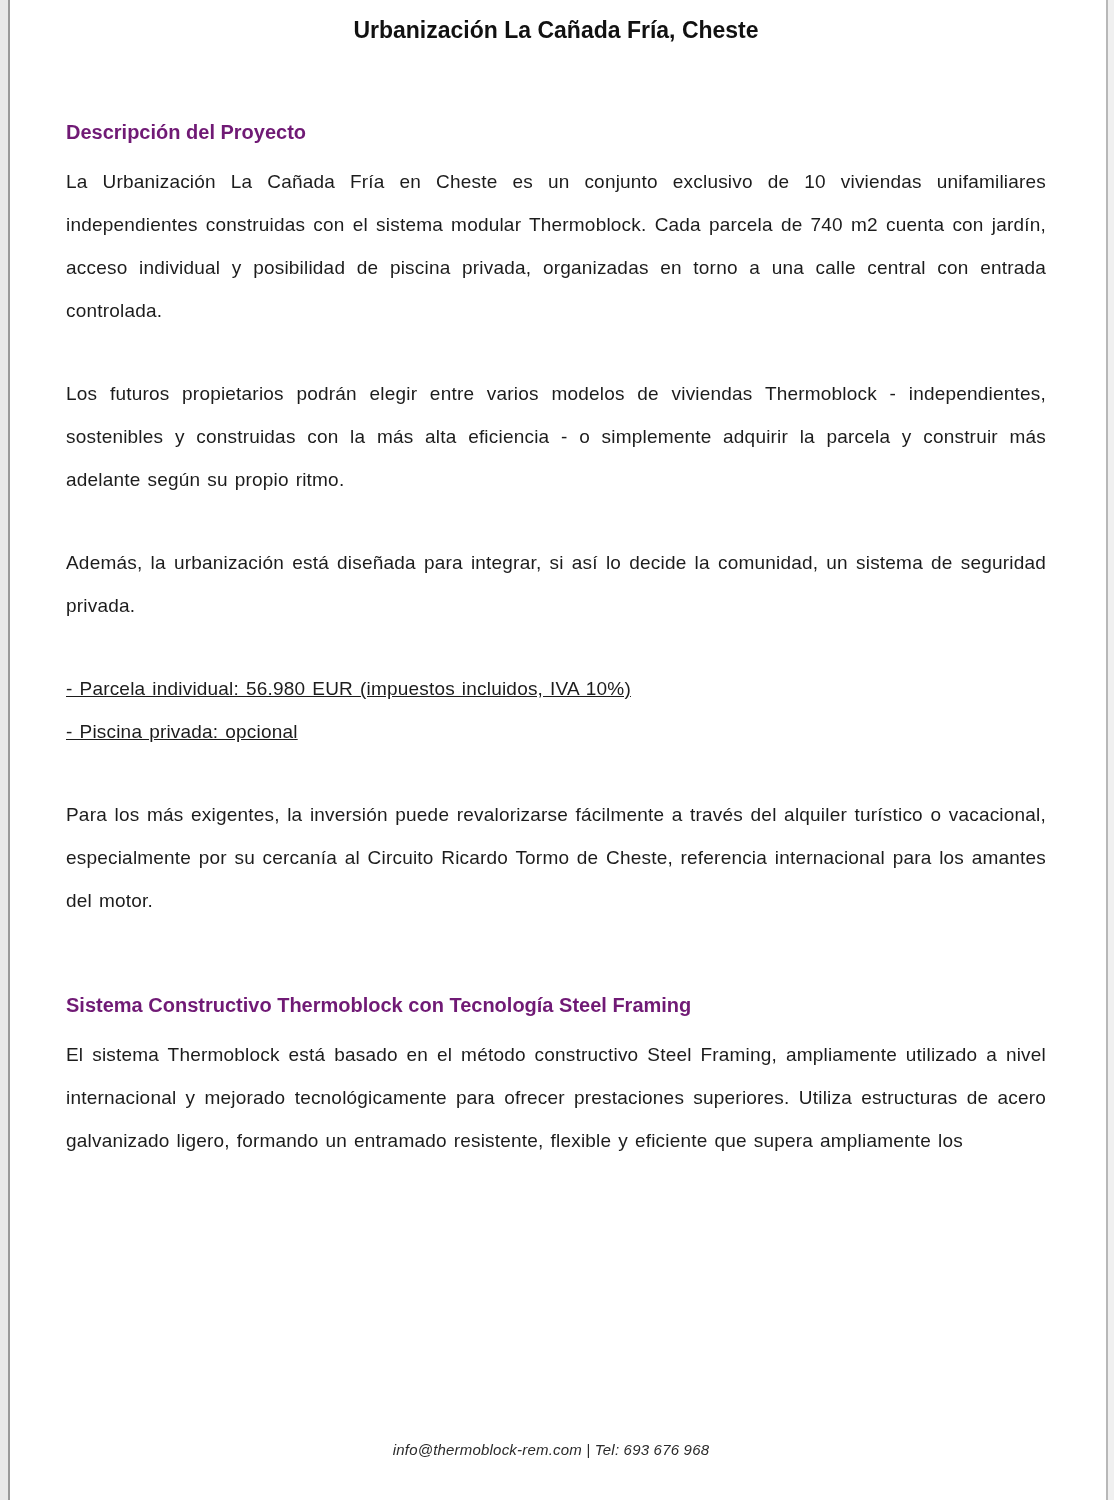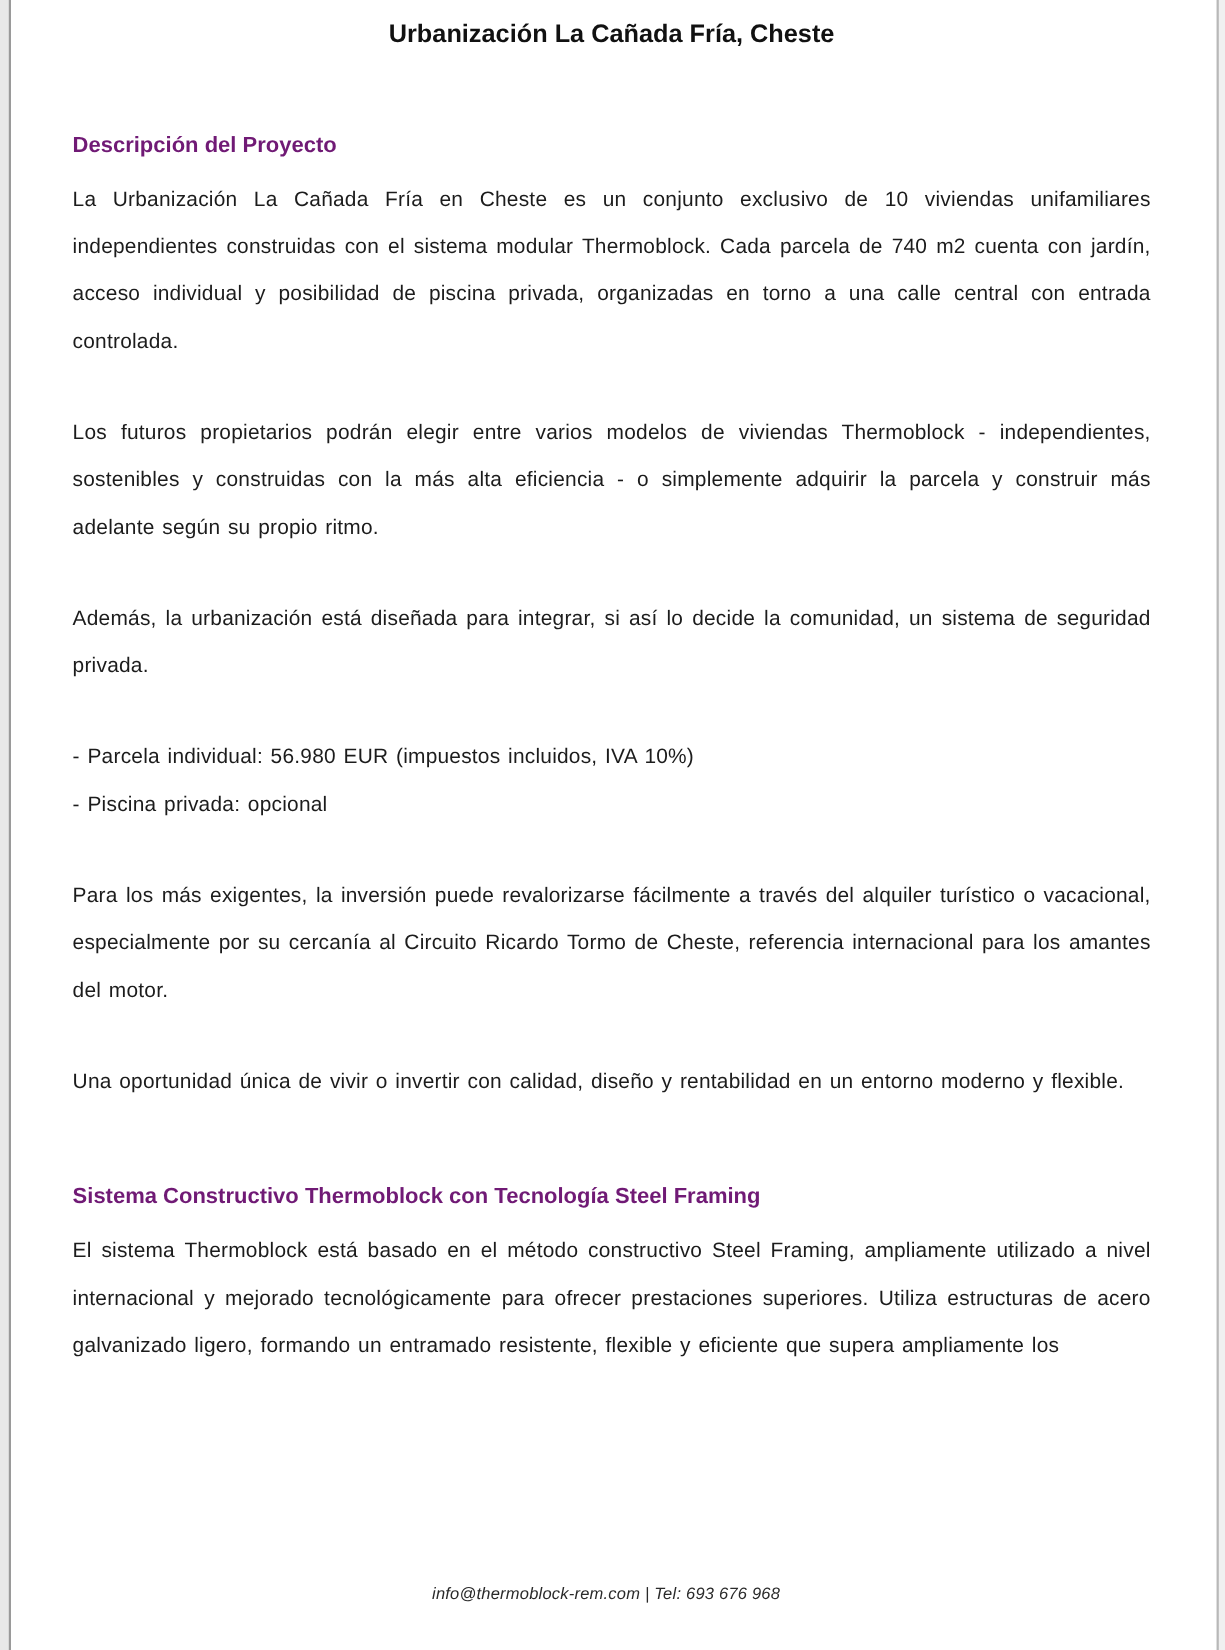--- a/index.html
+++ b/index.html
@@ -41,21 +41,21 @@
     font-size: 19px; line-height: 43px;
     letter-spacing: 0.2px; word-spacing: 1.5px;
     text-align: justify;
     margin: 0 0 40px 0;
   }
   .price-block {
     font-size: 19px; line-height: 43px;
     letter-spacing: 0.2px; word-spacing: 1.5px;
     margin: 0 0 40px 0;
   }
-  .price-item { text-align: justify; }
+  .price-item { text-align: justify; text-decoration: underline; }
   .footer {
     position: absolute; left: 0; right: 12px; top: 1441px;
     text-align: center; font-size: 15px; font-style: italic;
     color: #2a2a2a; letter-spacing: 0.2px;
   }
 </style>
 </head>
 <body>
 
 <div class="edge-left"></div>
@@ -73,21 +73,20 @@
 
   <p class="body">Además, la urbanización está diseñada para integrar, si así lo decide la comunidad, un sistema de seguridad privada.</p>
 
   <div class="price-block">
     <div class="price-item">- Parcela individual: 56.980 EUR (impuestos incluidos, IVA 10%)</div>
     <div class="price-item">- Piscina privada: opcional</div>
   </div>
 
   <p class="body">Para los más exigentes, la inversión puede revalorizarse fácilmente a través del alquiler turístico o vacacional, especialmente por su cercanía al Circuito Ricardo Tormo de Cheste, referencia internacional para los amantes del motor.</p>
 
-  <p class="body">Una oportunidad única de vivir o invertir con calidad, diseño y rentabilidad en un entorno moderno y flexible.</p>
 
   <h2 class="section-heading h2">Sistema Constructivo Thermoblock con Tecnología Steel Framing</h2>
 
   <p class="body">El sistema Thermoblock está basado en el método constructivo Steel Framing, ampliamente utilizado a nivel internacional y mejorado tecnológicamente para ofrecer prestaciones superiores. Utiliza estructuras de acero galvanizado ligero, formando un entramado resistente, flexible y eficiente que supera ampliamente los</p>
 
 </div>
 
 <div class="footer">info@thermoblock-rem.com | Tel: 693 676 968</div>
 
 </body></html>

